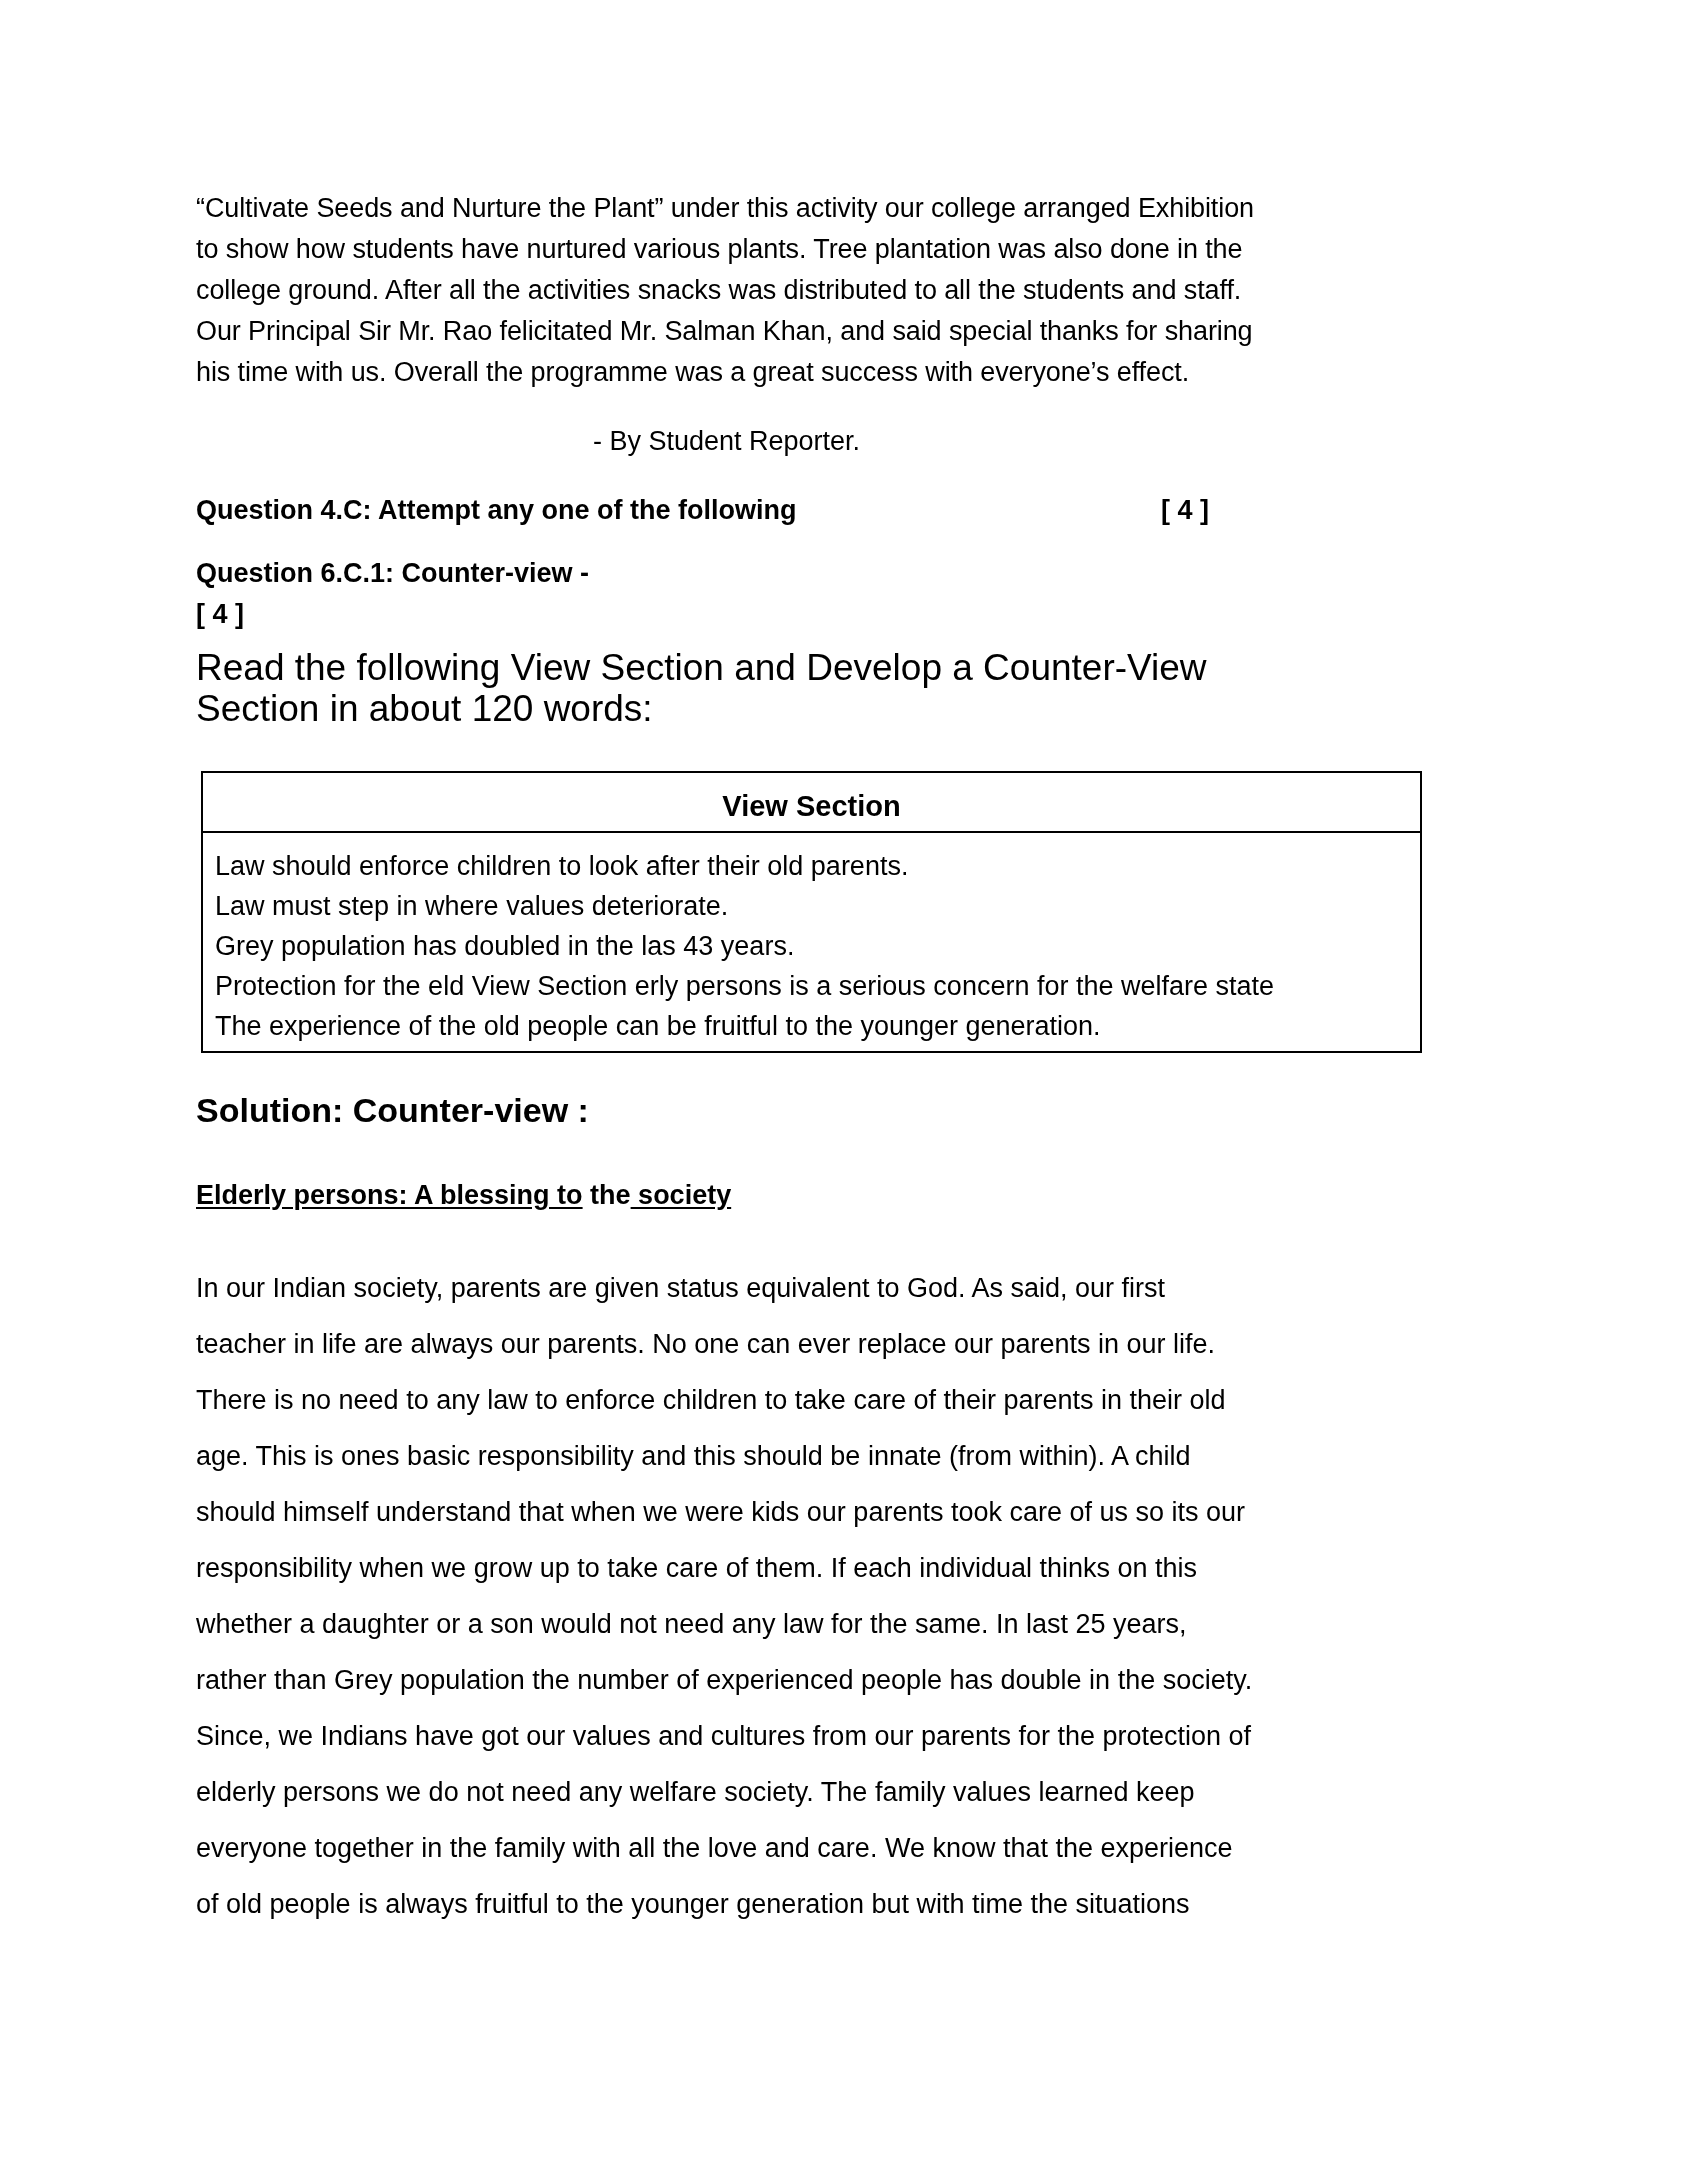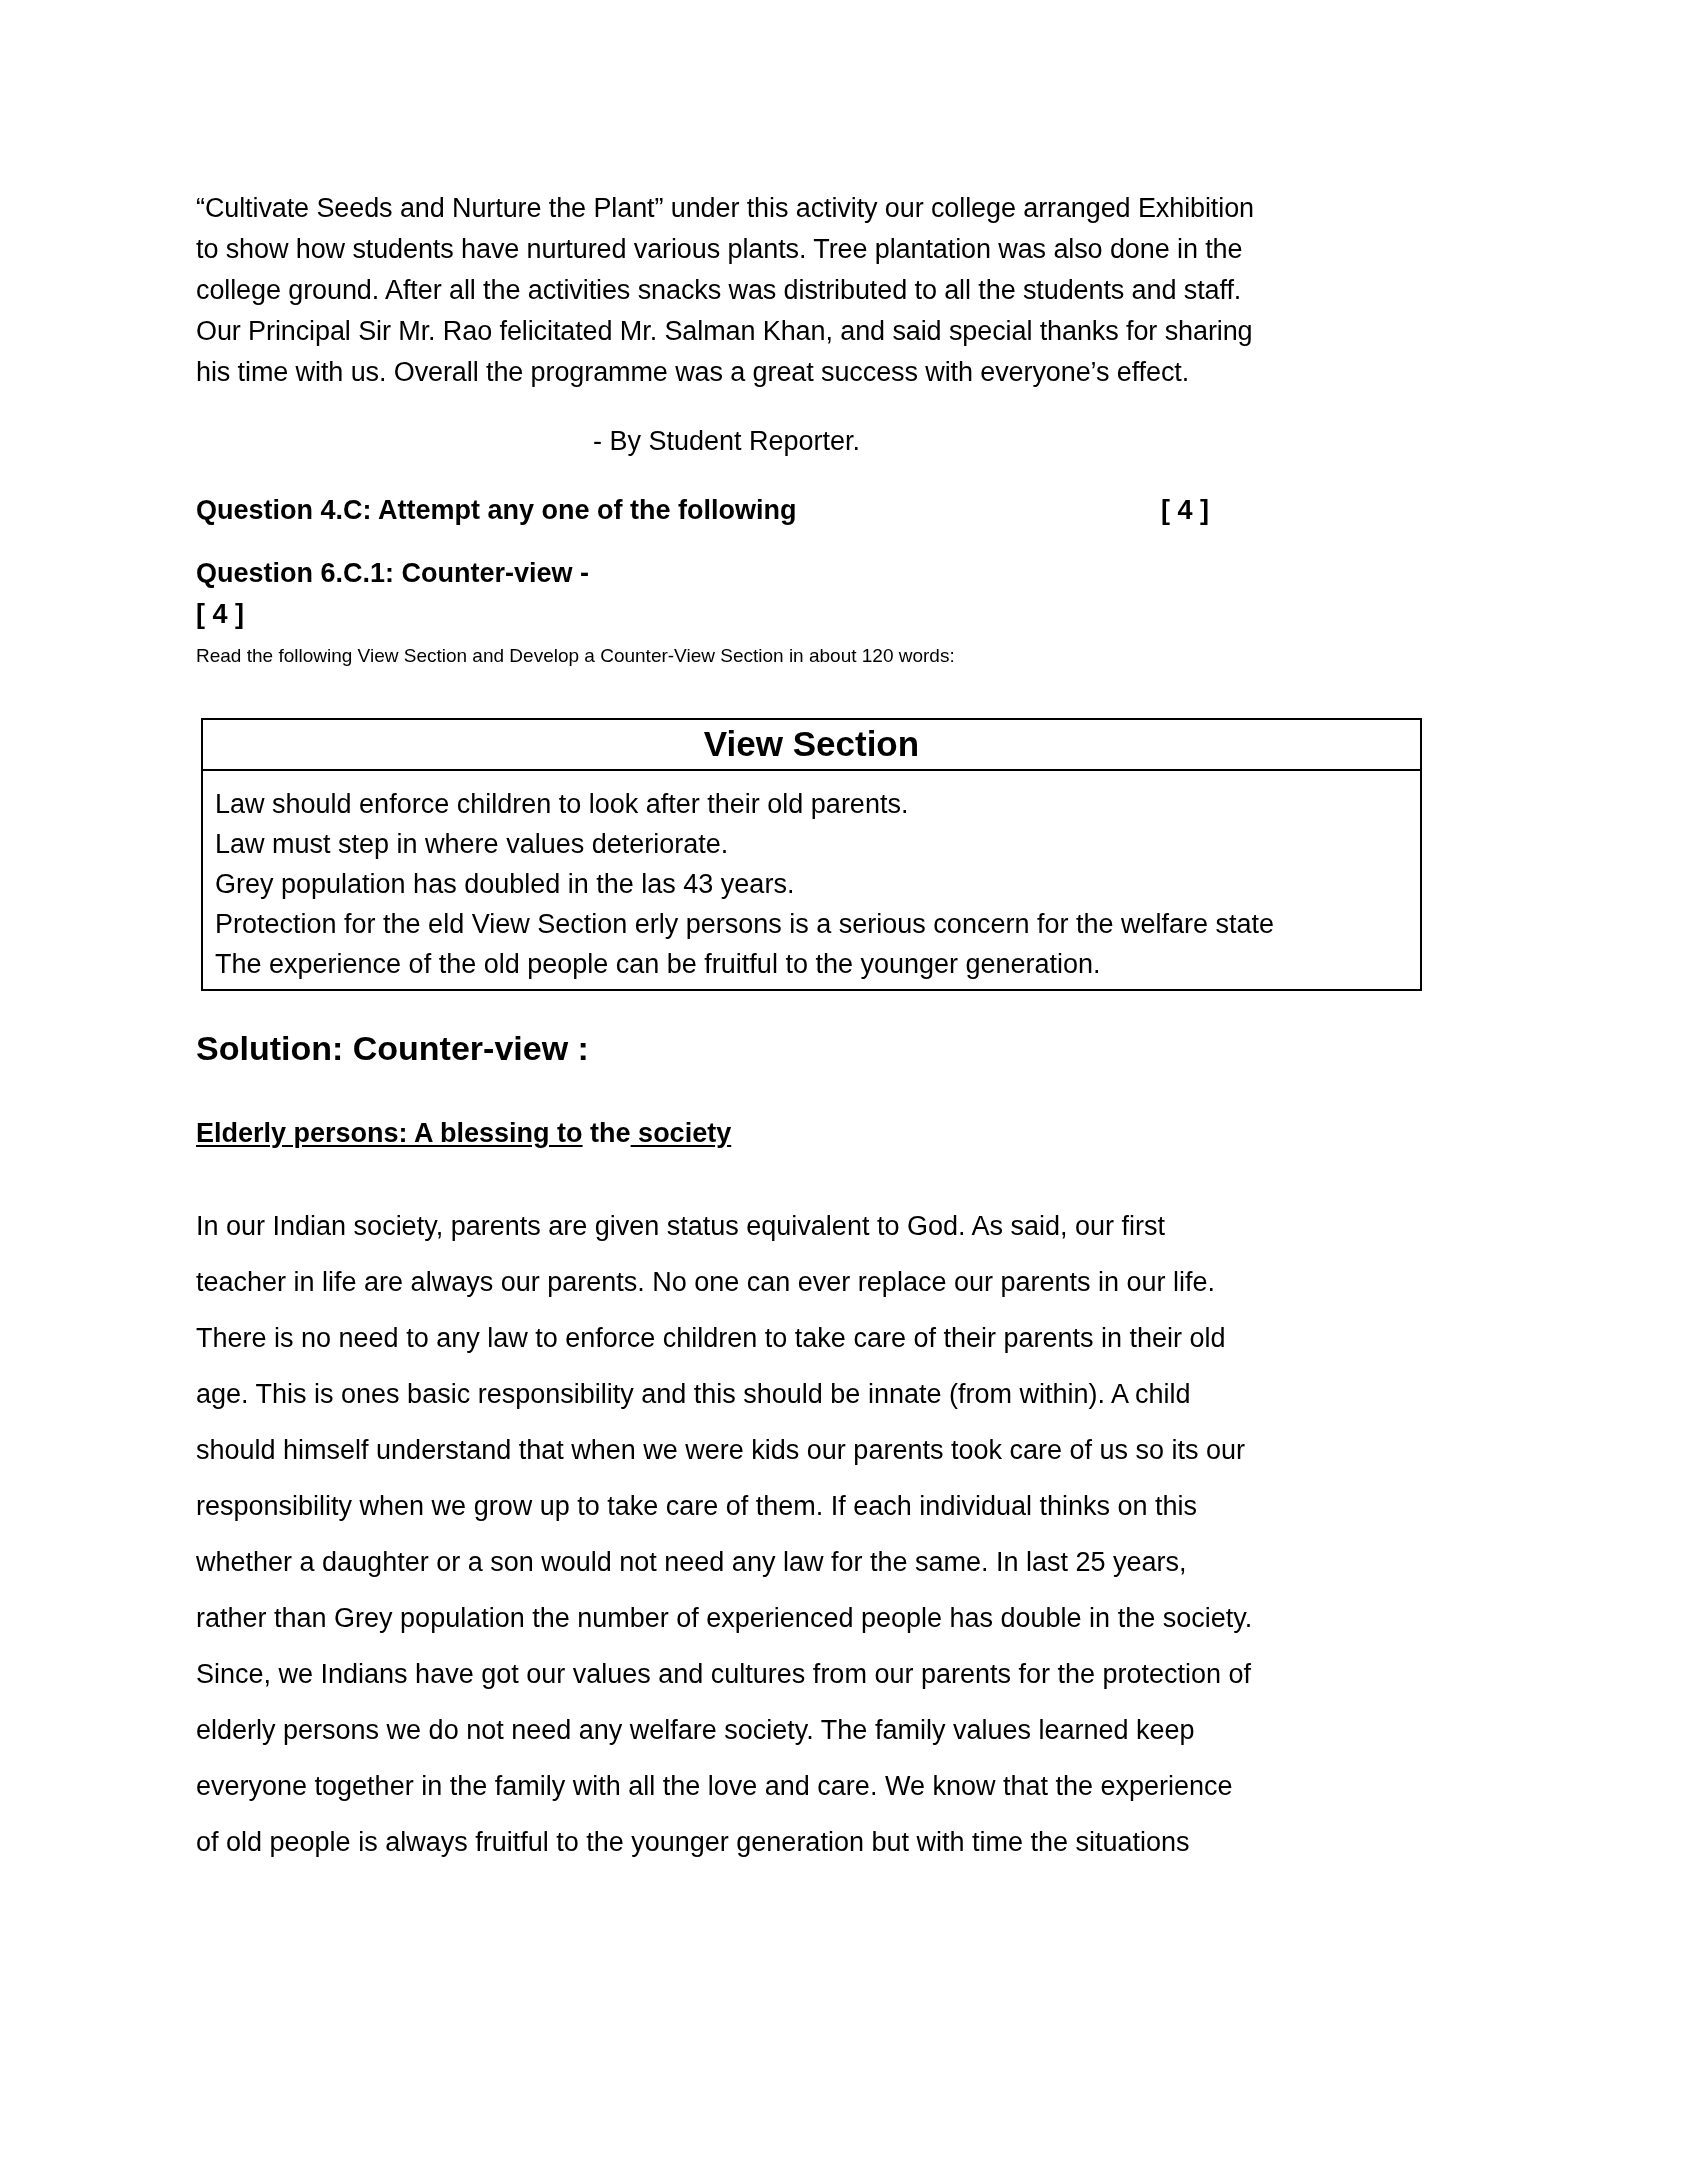--- a/index.html
+++ b/index.html
@@ -47,43 +47,43 @@
     margin: 0 0 22px 0;
   }
   .qrow .marks {
     font-weight: bold;
     white-space: pre;
     padding-right: 48px;
   }
   .qrow.nogap { margin-bottom: 0; flex-direction: column; }
 
   .subpara {
-    font-size: 19px;
+    font-size: 37px;
     line-height: 41px;
-    margin: 0 0 28px 0;
+    margin: 12px 0 28px 0;
     max-width: 1188px;
   }
 
   table.view-table {
     border-collapse: collapse;
     width: 1221px;
     margin: 42px 0 24px 5px;
     table-layout: fixed;
   }
   table.view-table th,
   table.view-table td {
     border: 2px solid #000000;
     padding: 0;
   }
   table.view-table th {
     text-align: center;
     font-weight: bold;
-    font-size: 35px;
+    font-size: 29px;
     line-height: 40px;
-    padding: 4px 0 5px 0;
+    padding: 13px 0 5px 0;
   }
   table.view-table td {
     padding: 13px 10px 5px 12px;
     vertical-align: top;
   }
   .tline {
     font-size: 27px;
     line-height: 40px;
     margin: 0;
   }

